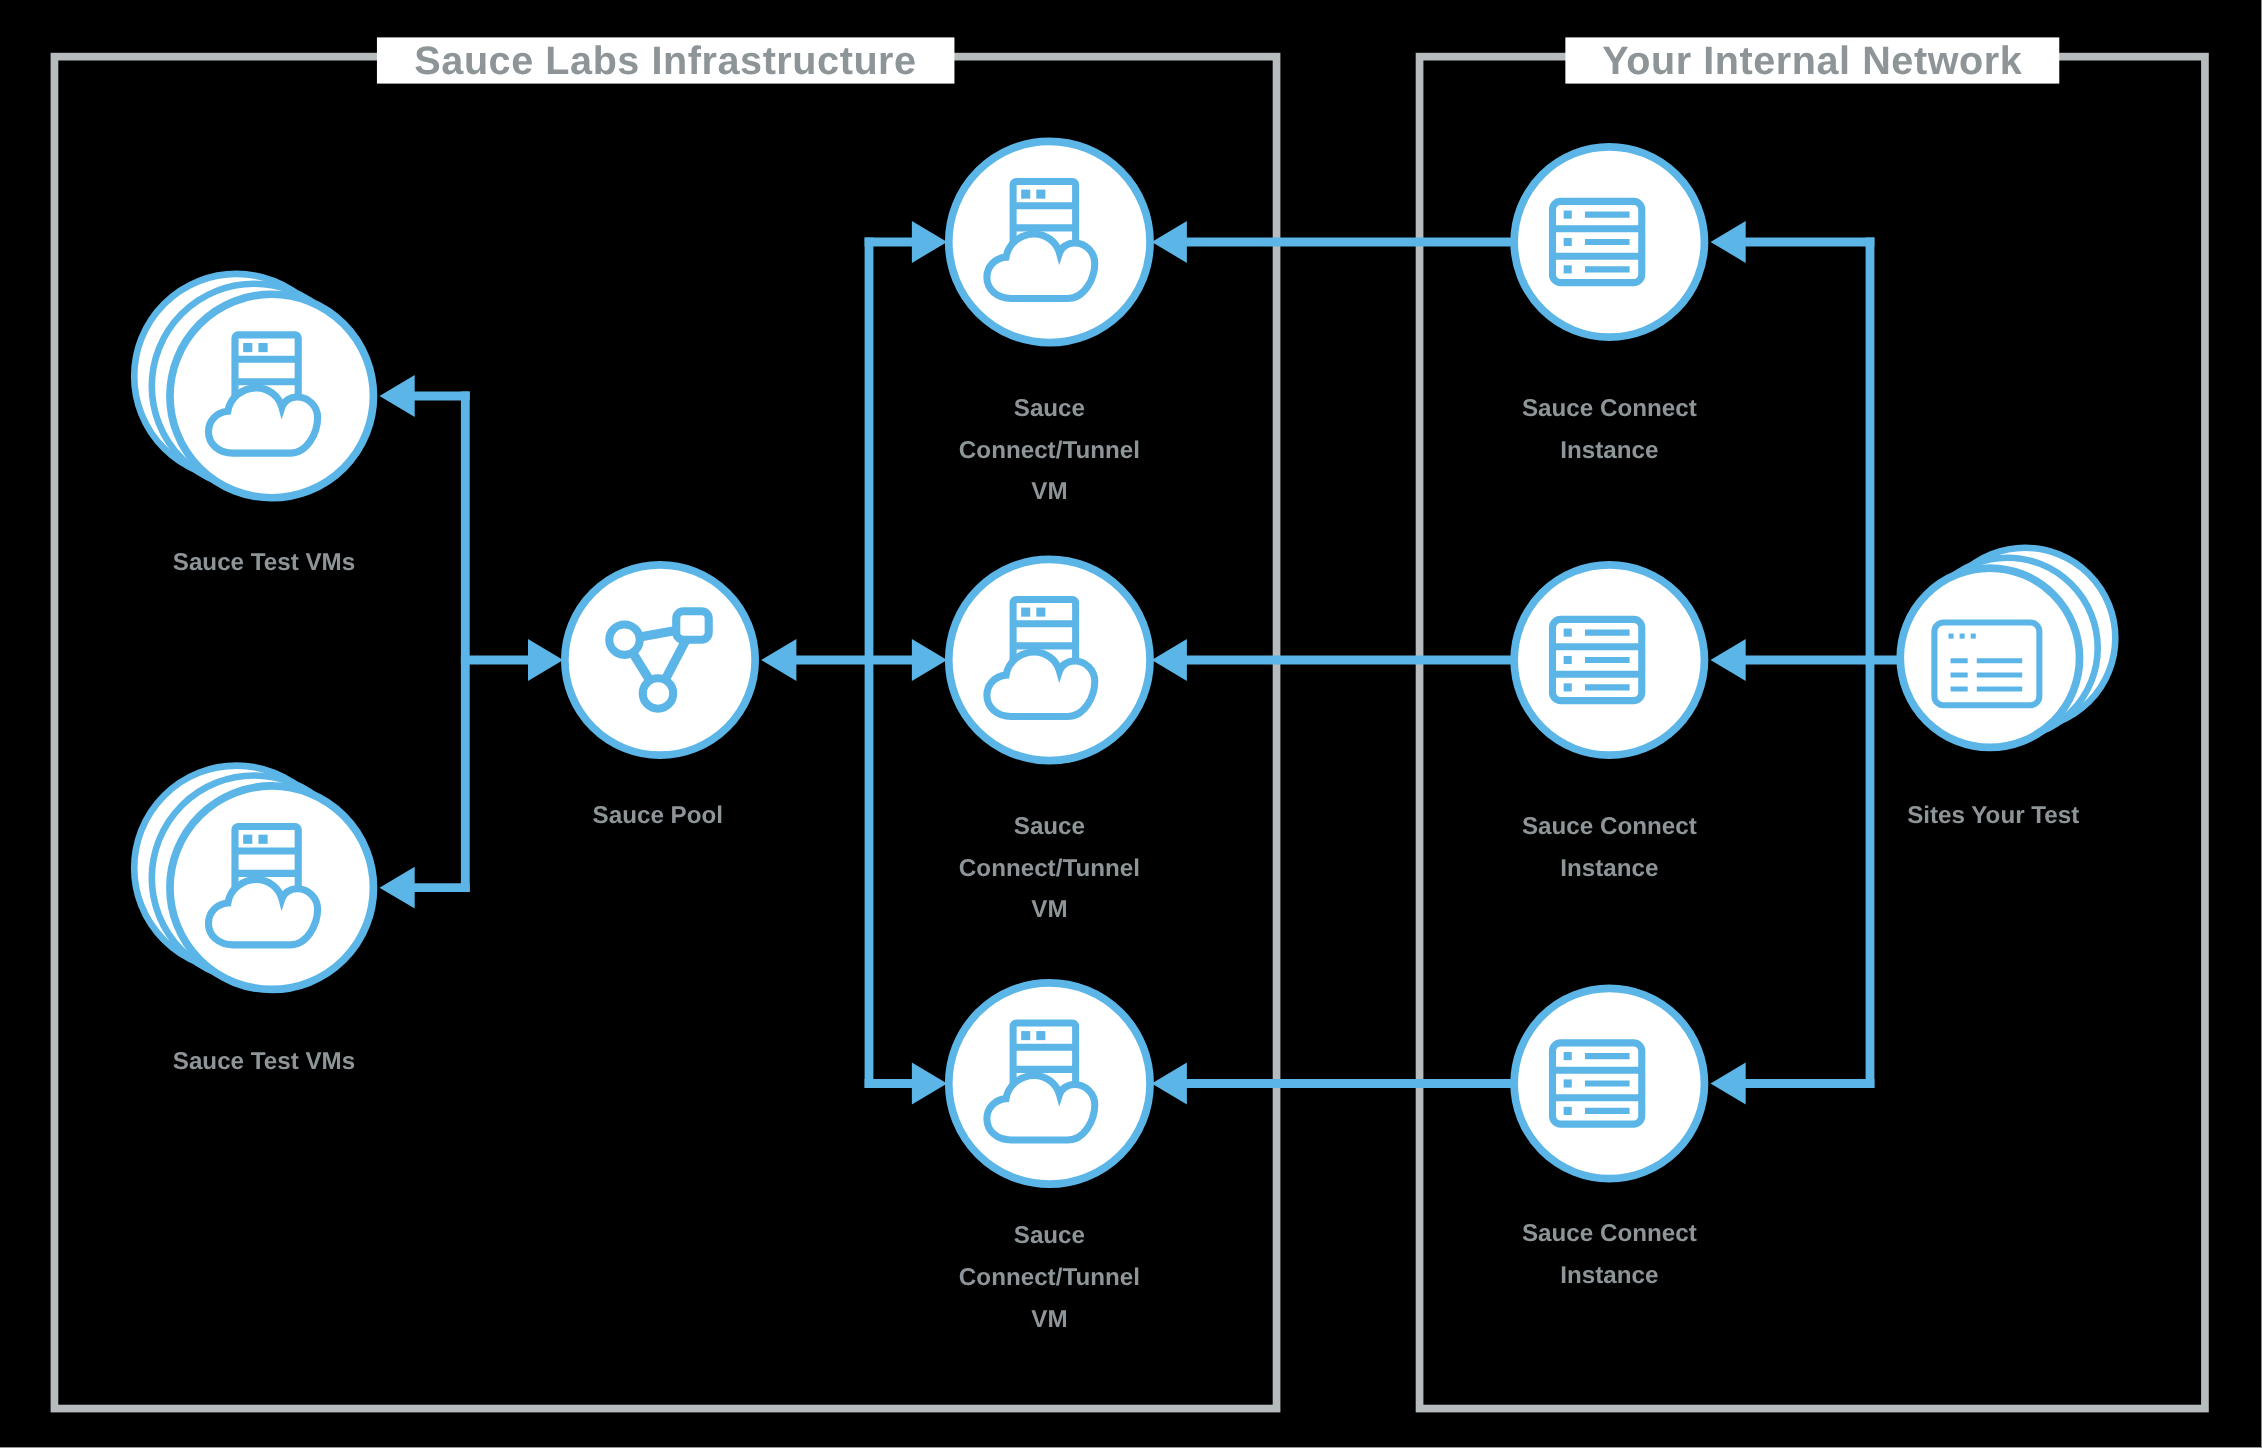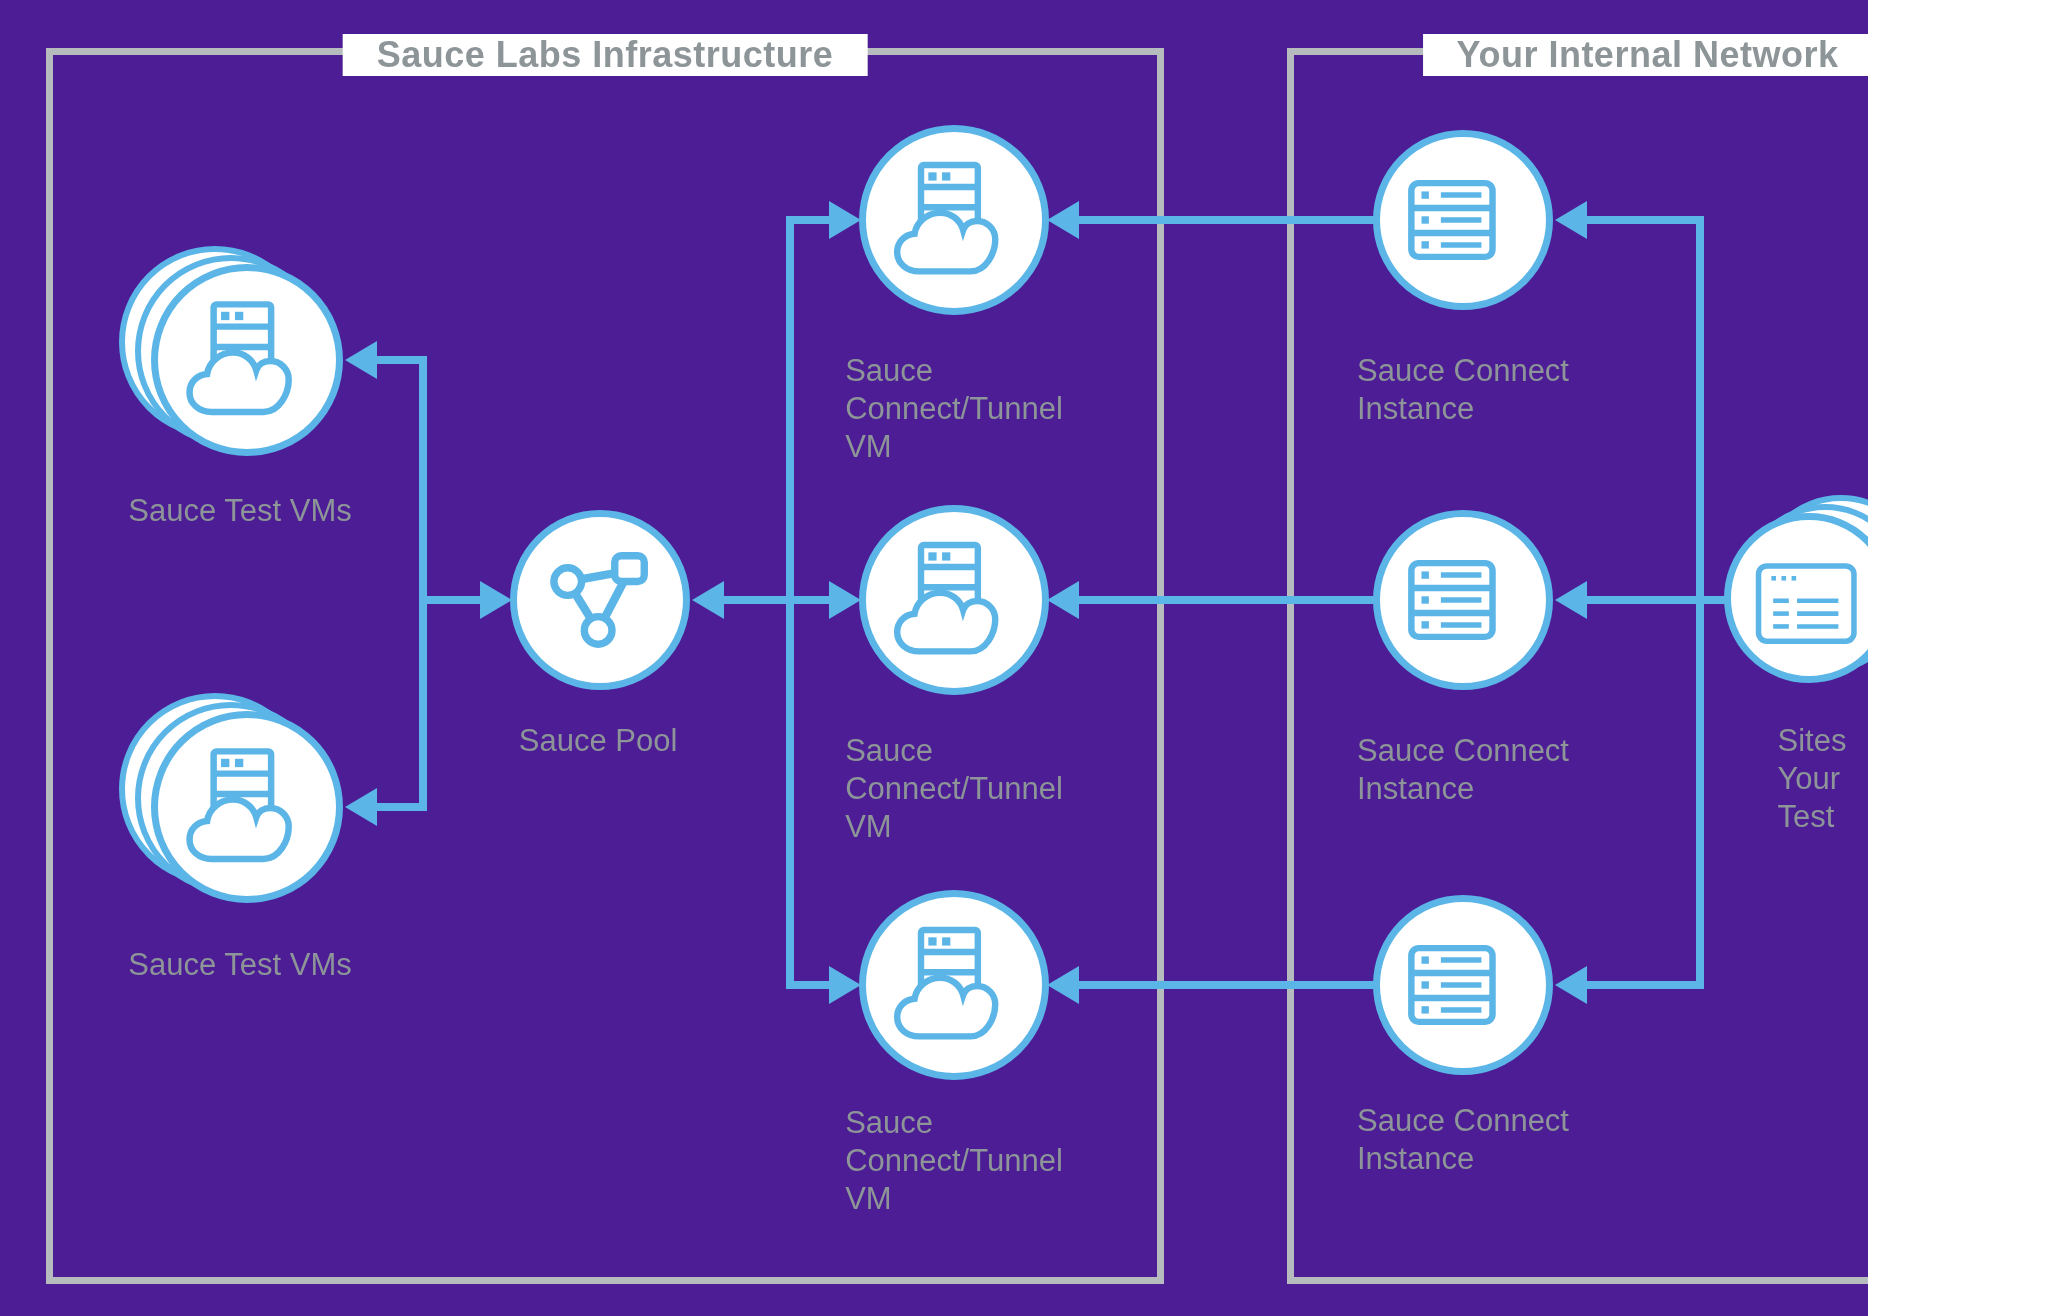--- a/index.html
+++ b/index.html
@@ -1,36 +1,36 @@
 <!DOCTYPE html>
 <html><head>
 <meta charset="utf-8">
 <style>
   html,body { margin:0; padding:0; background:#ffffff; }
   .canvas {
-    position:relative; width:1868px; height:1316px; background:#4c1d95;
+    position:relative; width:2056px; height:1316px; background:#000000;
     font-family:"Liberation Sans", sans-serif; overflow:hidden;
   }
   .frame { position:absolute; border:7px solid #b6bbbd; box-sizing:border-box; background:transparent; }
   .frame-title {
     position:absolute; top:0; left:50%; transform:translate(-50%,-50%);
     background:#ffffff; padding:0 34px; font-size:36px; font-weight:700;
     color:#8d9598; white-space:nowrap; letter-spacing:0.5px;
   }
   svg.connectors { position:absolute; left:0; top:0; z-index:2; }
   .node-stack { position:absolute; z-index:3; }
   .node-circle {
     position:absolute; background:#ffffff; border:7px solid #5bb5e7;
     border-radius:50%; box-sizing:border-box;
   }
   .node-circle.back { border-width:6px; }
   .node-icon { position:absolute; left:0; top:0; width:100%; height:100%; }
   .label {
-    position:absolute; z-index:3; transform:translateX(-50%); text-align:left;
-    font-size:31px; line-height:38px; font-weight:400; color:#8d9598;
+    position:absolute; z-index:3; transform:translateX(-50%); text-align:center;
+    font-size:22px; line-height:38px; font-weight:700; color:#8d9598;
     white-space:pre-line;
   }
   .defs-holder { position:absolute; width:0; height:0; overflow:hidden; }
 </style>
 </head>
 <body>
 
 <div class="canvas">
 
   <svg class="defs-holder" aria-hidden="true">

